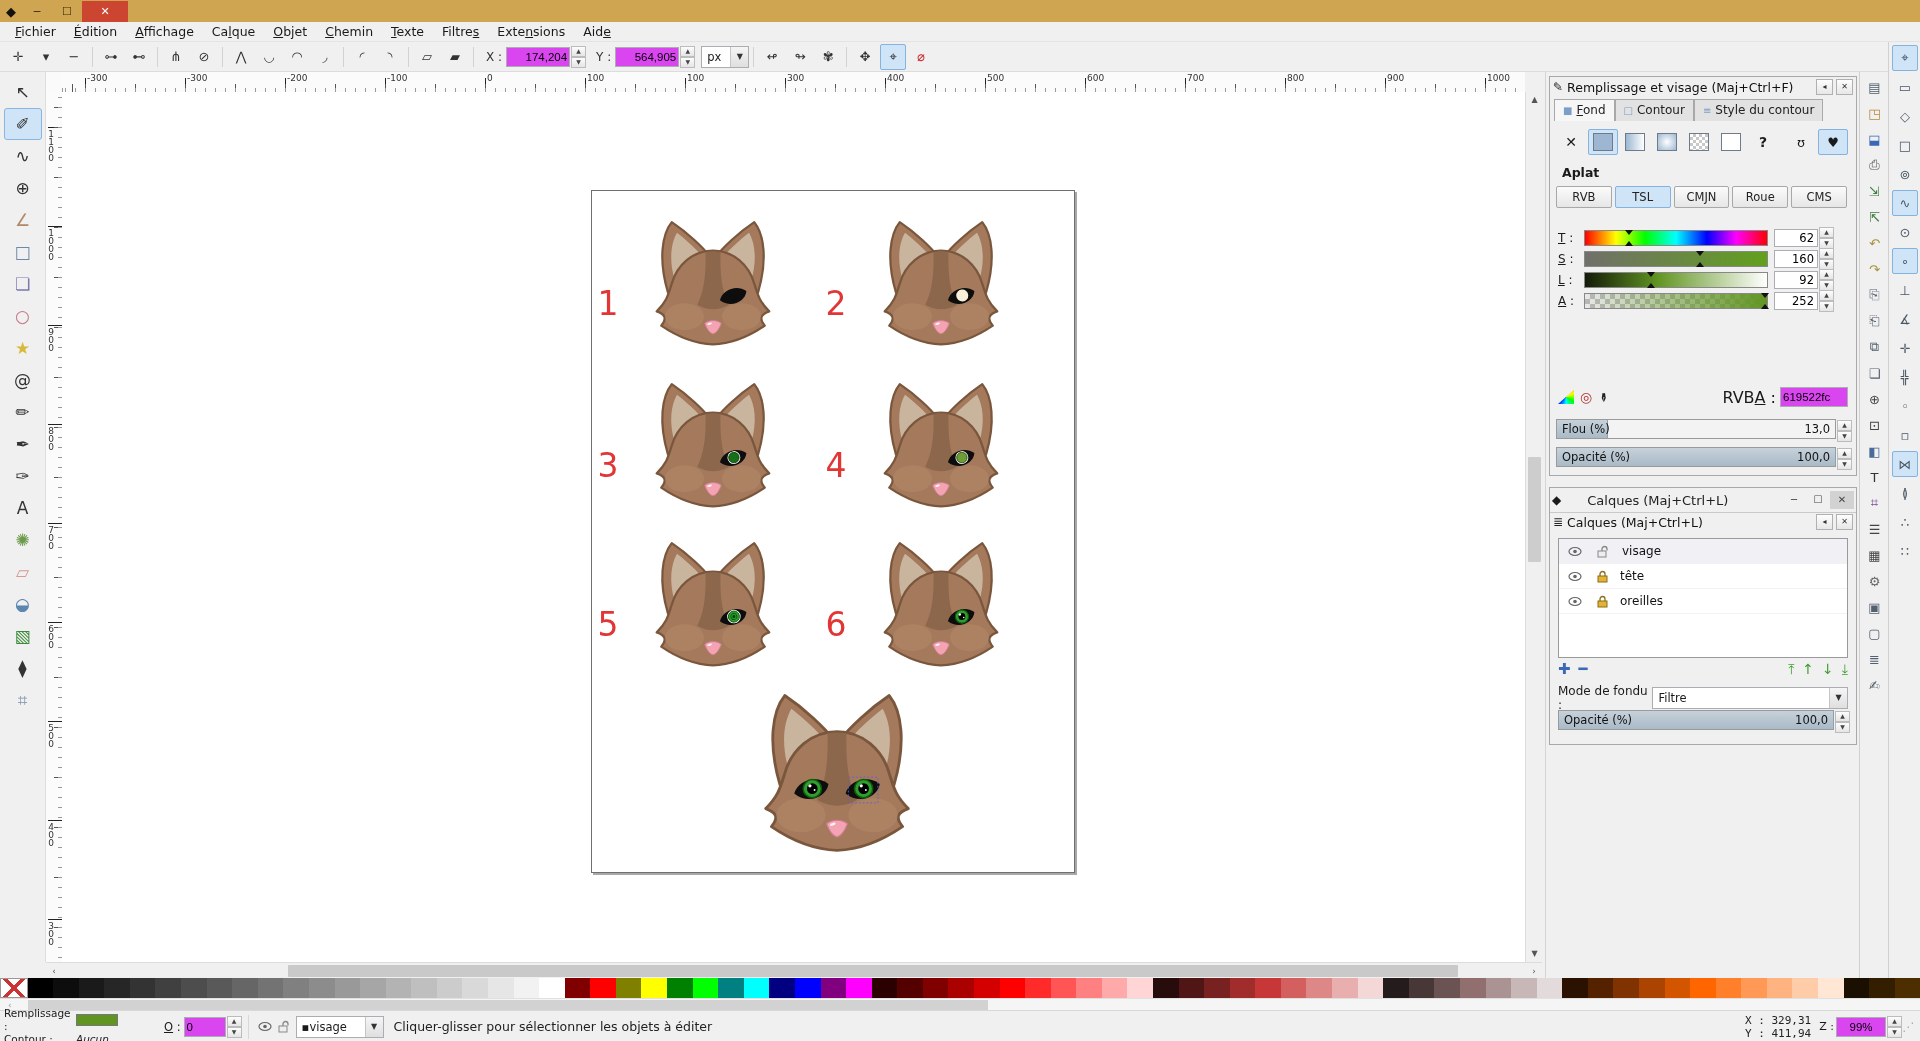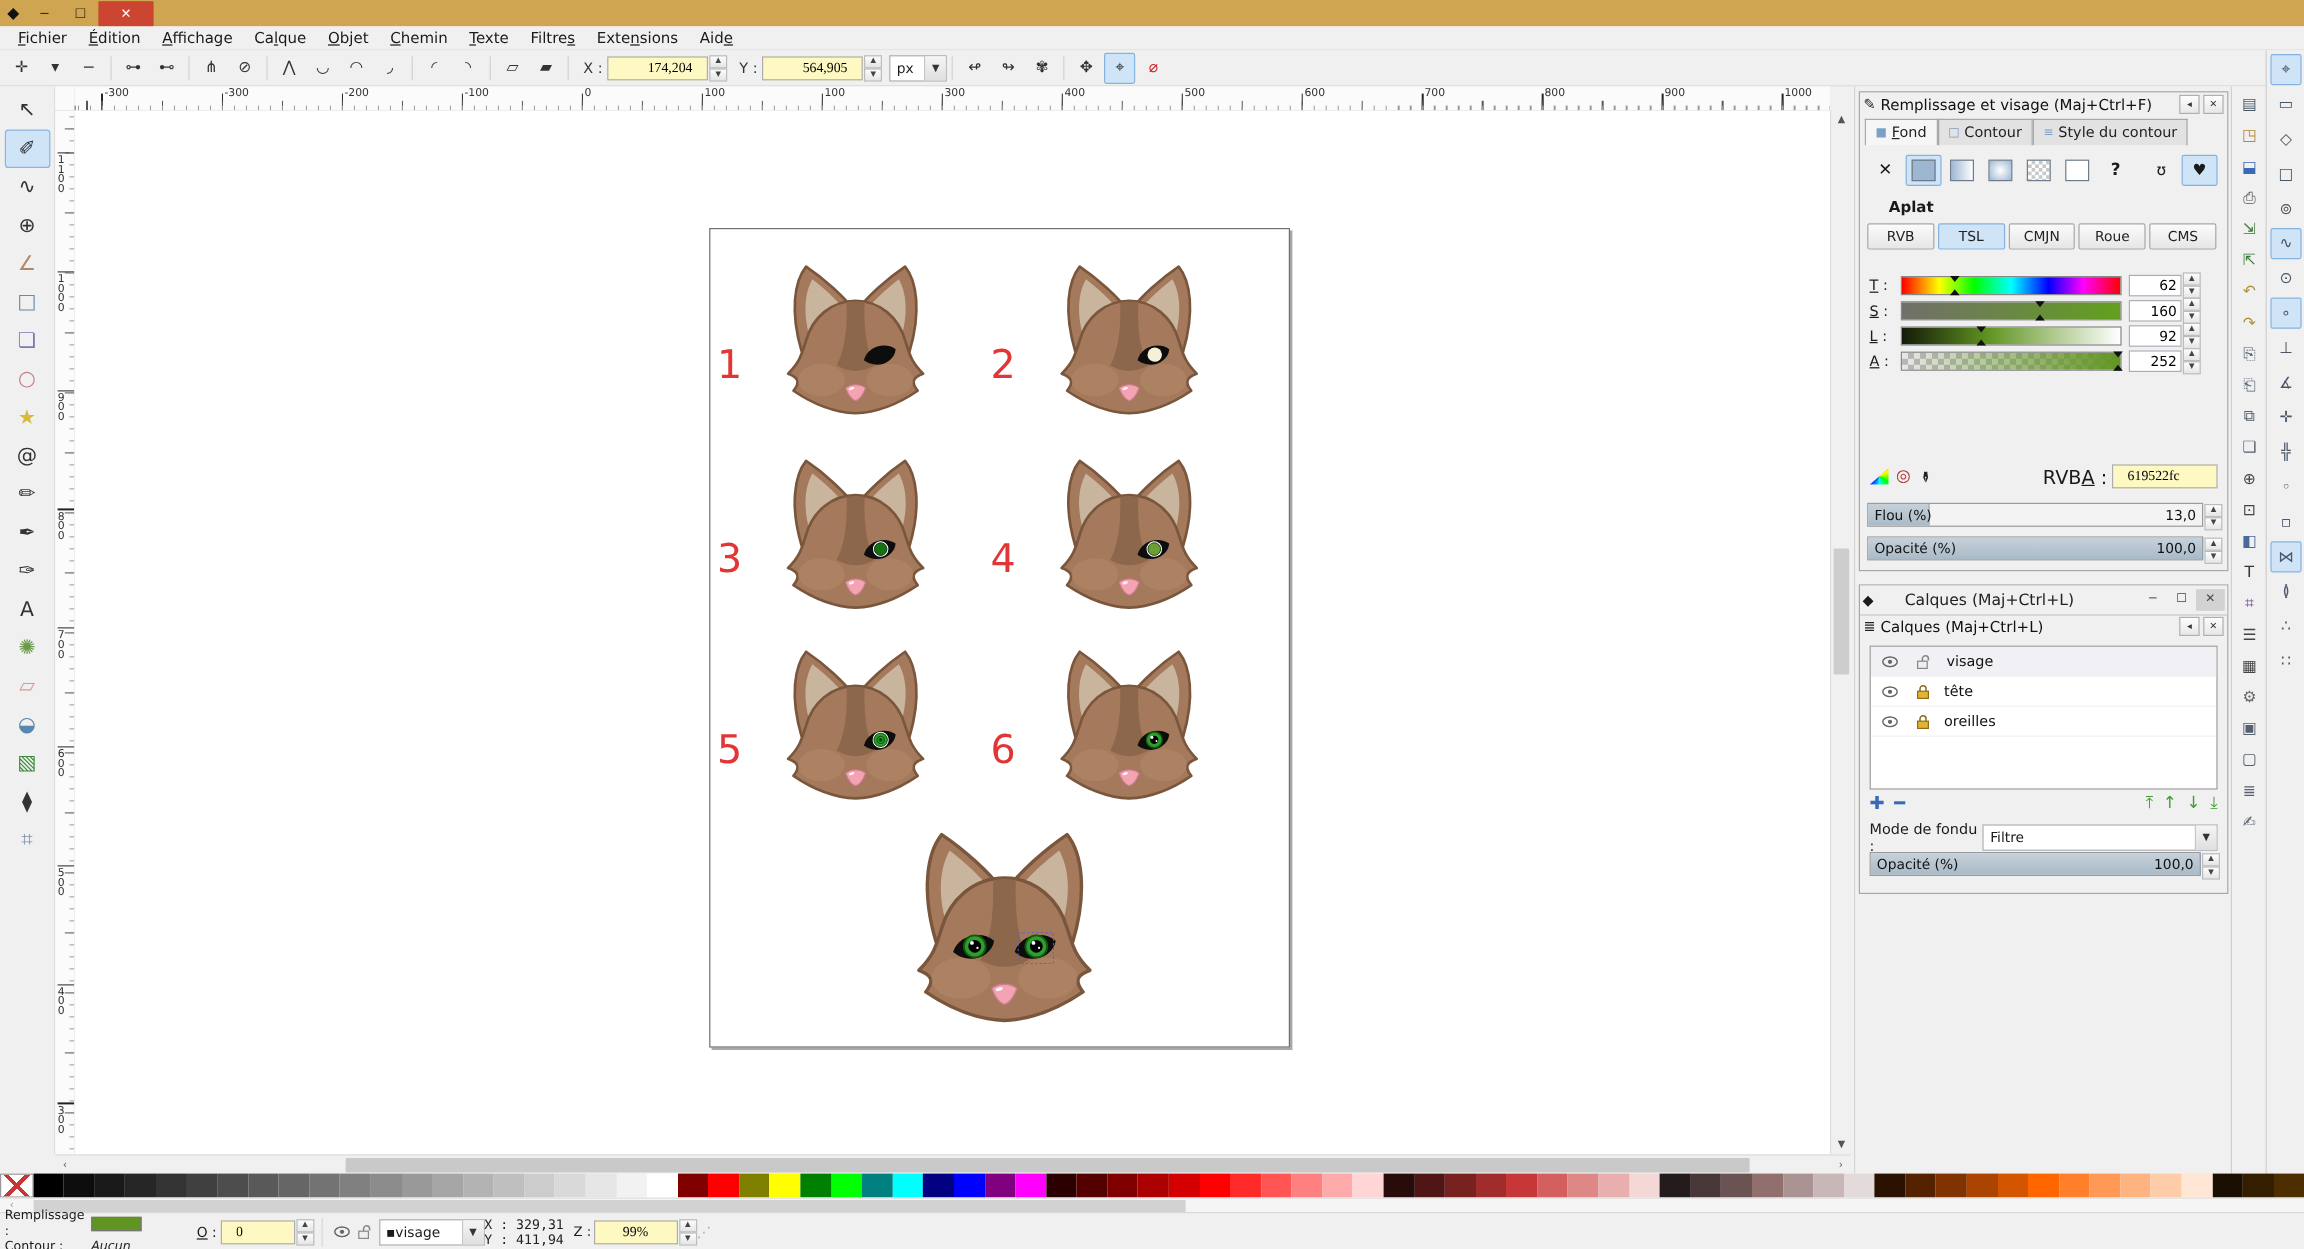--- a/index.html
+++ b/index.html
@@ -21,22 +21,22 @@
   .menuitem{padding:0 9px;height:20px;line-height:20px;font-size:12.5px;cursor:default;}
 
   
   .toolbar{left:0;top:42px;width:1920px;height:30px;background:#f0f0f0;display:flex;align-items:center;padding-left:4px;box-sizing:border-box;border-bottom:1px solid #dcdcdc;}
   .tbtn{min-width:24px;height:24px;margin:0 1px;display:flex;align-items:center;justify-content:center;
         font-size:13px;color:#333;border:1px solid transparent;border-radius:2px;}
   .tbtn.active{background:#cfe4f7;border-color:#85b3e0;}
   .sep-v{width:1px;height:20px;background:#d2d2d2;margin:0 4px;}
   .spinwrap{display:flex;align-items:center;margin:0 2px;}
   .spinwrap label{margin:0 4px 0 6px;color:#333;}
-  .spininput{width:58px;height:18px;border:1px solid #abadb3;background:#fef9c3;font-family:Liberation Serif, serif;
-             font-size:11.5px;padding:0 12px;text-align:right;}
+  .spininput{width:58px;height:18px;border:1px solid #abadb3;background:#d946ef;font-family:Liberation Sans, sans-serif;
+             font-size:11.5px;padding:0 2px;text-align:right;}
   .updown{display:flex;flex-direction:column;margin-left:1px;}
   .updown span{width:13px;height:9px;border:1px solid #bcbcbc;background:linear-gradient(#fdfdfd,#e5e5e5);
                font-size:6px;line-height:7px;text-align:center;color:#444;}
   .combo{height:20px;border:1px solid #abadb3;background:#fff;display:flex;align-items:center;}
   .combo .val{padding:0 5px;font-size:11.5px;flex:1;}
   .combo .drop{width:17px;height:100%;background:linear-gradient(#f5f5f5,#dfdfdf);border-left:1px solid #c6c6c6;
                text-align:center;font-size:8px;line-height:20px;color:#333;}
 
   
   .toolbox{left:0;top:72px;width:46px;height:890px;background:#f0f0f0;border-right:1px solid #dddddd;padding-top:4px;box-sizing:border-box;}
@@ -86,21 +86,21 @@
   .mini{width:15px;height:14px;border:1px solid #b0b0b0;background:linear-gradient(#fdfdfd,#e7e7e7);
         font-size:8px;line-height:13px;text-align:center;color:#333;margin-left:3px;}
   .tabs{display:flex;margin:2px 4px 0 4px;}
   .tab{padding:3px 8px 4px 8px;font-size:12px;color:#222;border:1px solid #a8a8a8;border-bottom:none;background:#e2e2e2;display:flex;align-items:center;gap:4px;}
   .tab .tic{font-size:10px;}
   .tab.active{background:#f6f6f6;position:relative;top:0px;}
   .filltypes{display:flex;align-items:center;margin:8px 6px 0 6px;}
   .ftbtn{width:28px;height:24px;border:1px solid transparent;display:flex;align-items:center;justify-content:center;margin-right:2px;border-radius:2px;}
   .ftbtn.active{background:#cfe4f7;border-color:#85b3e0;}
   .sq{width:18px;height:16px;border:1px solid #6d7b8a;}
-  .boldlab{font-weight:bold;font-size:12.5px;margin:10px 0 0 24px;}
+  .boldlab{font-weight:bold;font-size:12.5px;margin:10px 0 0 12px;}
   .csysrow{display:flex;margin:6px 6px 0 6px;}
   .csbtn{flex:1;height:20px;border:1px solid #a8a8a8;background:linear-gradient(#fbfbfb,#e6e6e6);
          font-size:11.5px;display:flex;align-items:center;justify-content:center;margin-right:3px;border-radius:2px;color:#222;}
   .csbtn.active{background:#cfe4f7;border-color:#85b3e0;}
   .sliderrow{position:absolute;left:8px;height:18px;display:flex;align-items:center;}
   .sliderrow .slab{width:26px;font-size:12px;}
   .sbar{position:relative;width:184px;height:16px;border:1px solid #888;box-sizing:border-box;}
   .sbar .mark{position:absolute;top:-1px;width:0;height:0;border-left:4px solid transparent;border-right:4px solid transparent;border-top:5px solid #111;}
   .sbar .markb{position:absolute;bottom:-1px;width:0;height:0;border-left:4px solid transparent;border-right:4px solid transparent;border-bottom:5px solid #111;}
   .sval{width:36px;height:16px;border:1px solid #abadb3;background:#fff;font-size:11.5px;text-align:right;padding:0 3px;margin-left:6px;font-family:"DejaVu Sans",sans-serif;}
@@ -857,20 +857,21 @@
     <span class="miniicon" id="status-lock">
         <svg width="13" height="13" viewBox="0 0 13 13">
           <path d="M5 6 V4 a2.5 2.5 0 0 1 5 0 V5.5" fill="none" stroke="#888" stroke-width="1.3"></path>
           <rect x="1" y="6" width="8" height="6" fill="#eee" stroke="#888"></rect>
         </svg>
       </span>
     <span class="combo" style="width:86px;margin-left:2px;">
       <span class="val"><u style="text-decoration:none;">▪</u><span>visage</span></span>
       <span class="drop">▼</span>
     </span>
+    <span class="sb-msg">Cliquer-glisser pour sélectionner les objets à éditer</span>
     <div class="xyblock">
       <div><span>X :</span> <span>329,31</span></div>
       <div><span>Y :</span> <span>411,94</span></div>
     </div>
     <span style="font-size:11px;margin-right:2px;">Z :</span>
     <input class="spininput" style="width: 44px; text-align: center;" value="99%">
     <span class="updown">
         <span>▲</span>
         <span>▼</span>
       </span>

